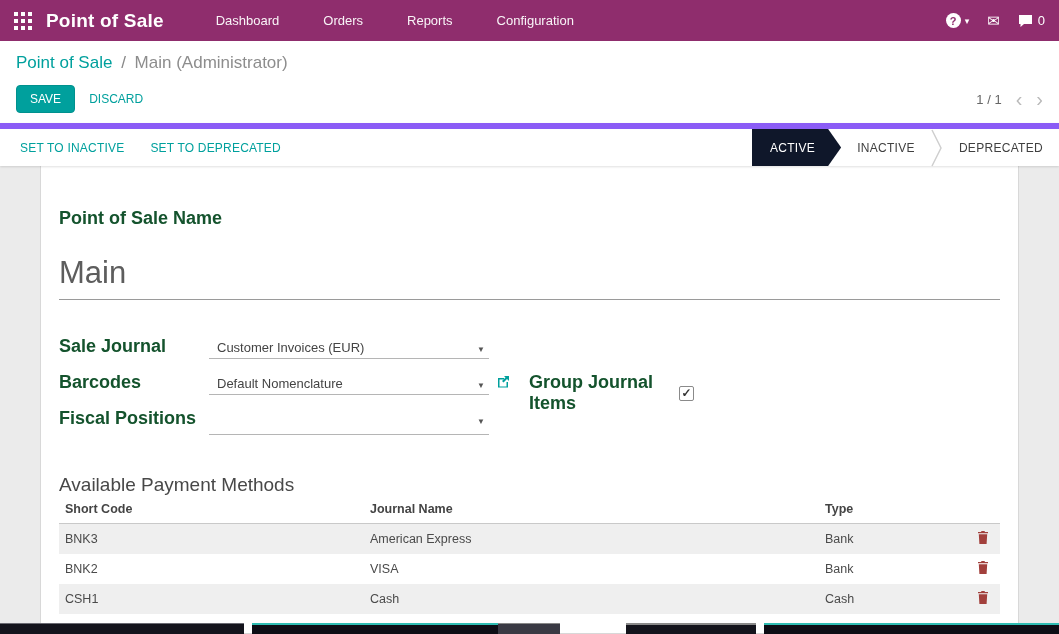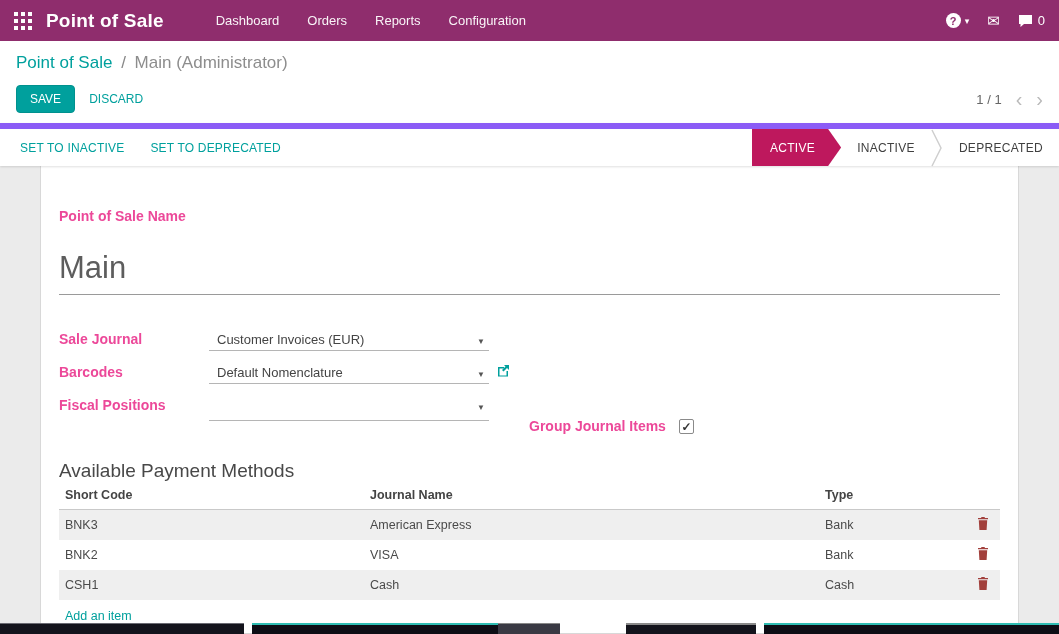--- a/index.html
+++ b/index.html
@@ -12,21 +12,21 @@
   }
 
   
   .navbar {
     height:41px; background:#8f2d6d; display:flex; align-items:center;
     padding:0 14px; color:#fff;
   }
   .apps-icon { width:18px; height:18px; margin-right:14px; cursor:pointer; }
   .apps-icon svg { display:block; }
   .nav-title { font-size:19px; font-weight:bold; margin-right:52px; letter-spacing:.2px; }
-  .nav-menu { display:flex; gap:28px; font-size:13px; }
+  .nav-menu { display:flex; gap:44px; font-size:13px; }
   .nav-menu span { cursor:pointer; opacity:.95; }
   .nav-right { margin-left:auto; display:flex; align-items:center; gap:18px; font-size:13px; }
   .q-wrap { display:flex; align-items:center; gap:4px; cursor:pointer; }
   .q-circle {
     width:15px; height:15px; border-radius:50%; background:#fff; color:#8f2d6d;
     font-size:11px; font-weight:bold; display:inline-flex; align-items:center; justify-content:center;
   }
   .caret-sm { font-size:9px; color:#fff; }
   .envelope { font-size:15px; cursor:pointer; }
   .chat-wrap { display:flex; align-items:center; gap:5px; cursor:pointer; }
@@ -59,49 +59,49 @@
   .status-btn {
     background:none; border:none; color:#00a09d; font-size:12px; cursor:pointer;
     margin-right:26px; font-family:inherit; letter-spacing:.2px;
   }
   .stages { margin-left:auto; display:flex; align-items:stretch; height:100%; }
   .stage {
     display:flex; align-items:center; font-size:12px; color:#404040;
     padding:0 16px; letter-spacing:.3px; cursor:pointer;
   }
   .stage.active {
-    background:#be185d; color:#fff;
+    background:#0f172a; color:#fff;
     clip-path:polygon(0 0, calc(100% - 13px) 0, 100% 50%, calc(100% - 13px) 100%, 0 100%);
     padding:0 26px 0 18px;
   }
   .stage-chev { display:flex; align-items:center; }
 
   
   .content { height:468px; padding:0 40px; }
   .sheet {
     background:#fff; border:1px solid #d8d8d8; border-top:none;
     height:100%; padding:42px 18px 0 18px;
   }
-  .field-label { font-size:14px; font-weight:bold; color:#ec4899; }
+  .field-label { font-size:18px; font-weight:bold; color:#14532d; }
   .name-input {
     font-size:31px; color:#5d5d5d; margin-top:26px; padding-bottom:8px;
     border-bottom:1px solid #9a9a9a; cursor:text;
   }
   .form-grid { display:flex; margin-top:36px; }
   .col-left { width:470px; }
   .frow { display:flex; align-items:baseline; margin-bottom:13px; }
   .frow .field-label { width:150px; flex:none; }
   .sel {
     width:280px; display:flex; justify-content:space-between; align-items:baseline;
     border-bottom:1px solid #b5b5b5; font-size:13px; color:#444;
     padding:0 4px 3px 8px; cursor:pointer; min-height:18px;
   }
   .sel .caret { font-size:8px; color:#555; }
   .ext-link { margin-left:8px; cursor:pointer; display:inline-flex; }
-  .col-right { display:flex; align-items:flex-end; padding-top:2px; }
+  .col-right { display:flex; align-items:center; padding-top:2px; }
   .col-right .field-label { width:150px; flex:none; }
   .checkbox {
     width:15px; height:15px; border:1px solid #8a8a8a; background:#fff; border-radius:2px;
     display:flex; align-items:center; justify-content:center;
     font-size:12px; color:#333; font-weight:bold; cursor:pointer; line-height:1;
   }
 
   .section-title { font-size:19px; color:#484848; margin-top:26px; font-weight:normal; }
 
   table.pm { width:100%; border-collapse:collapse; font-size:12.5px; }

